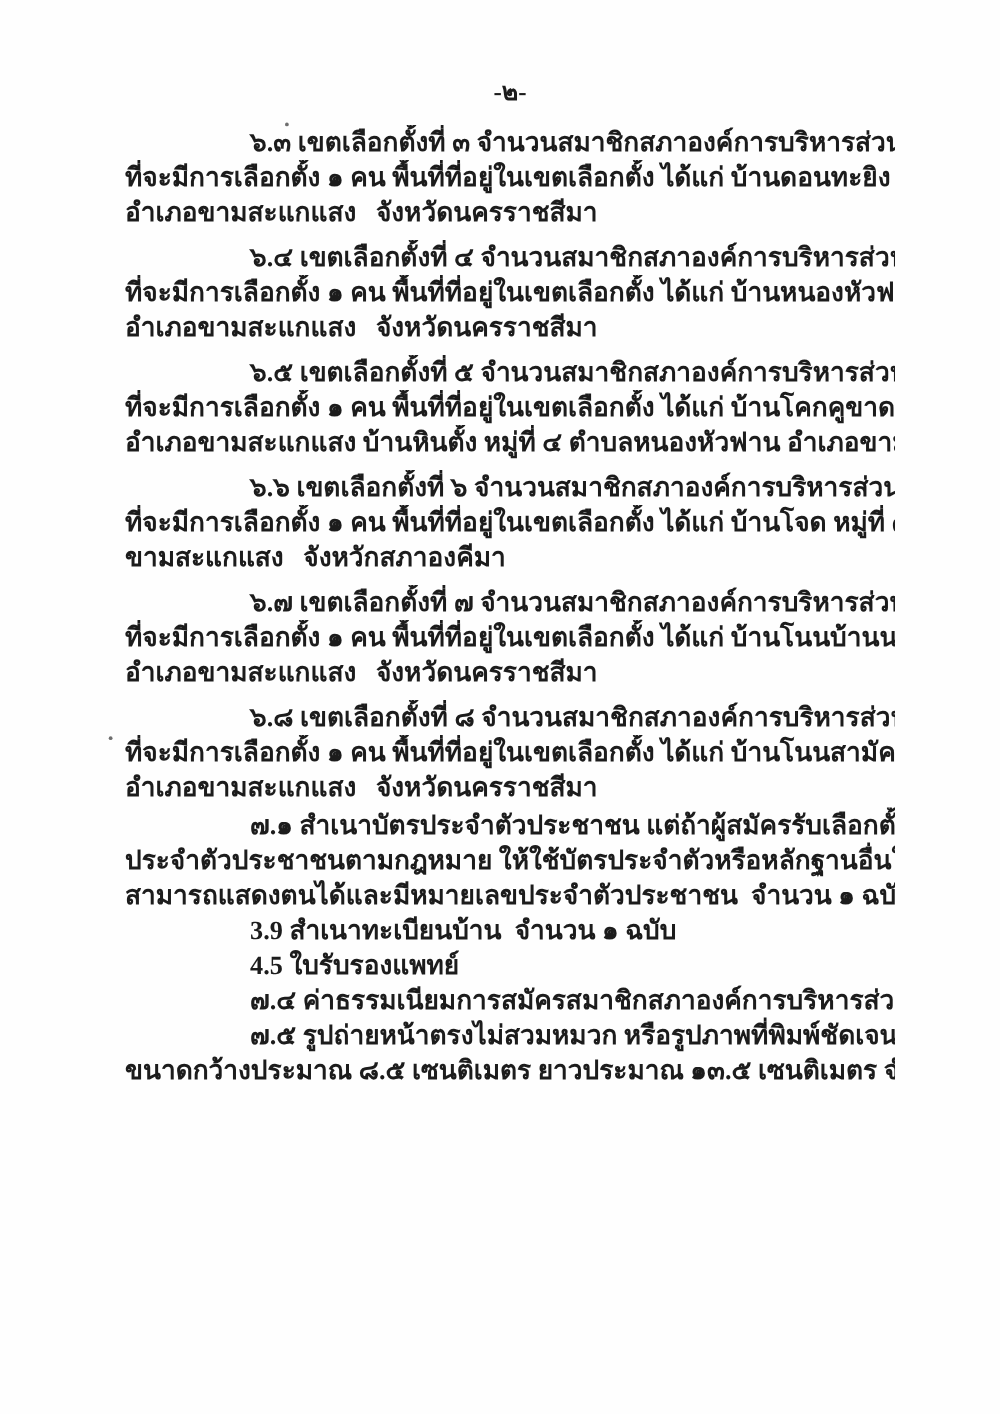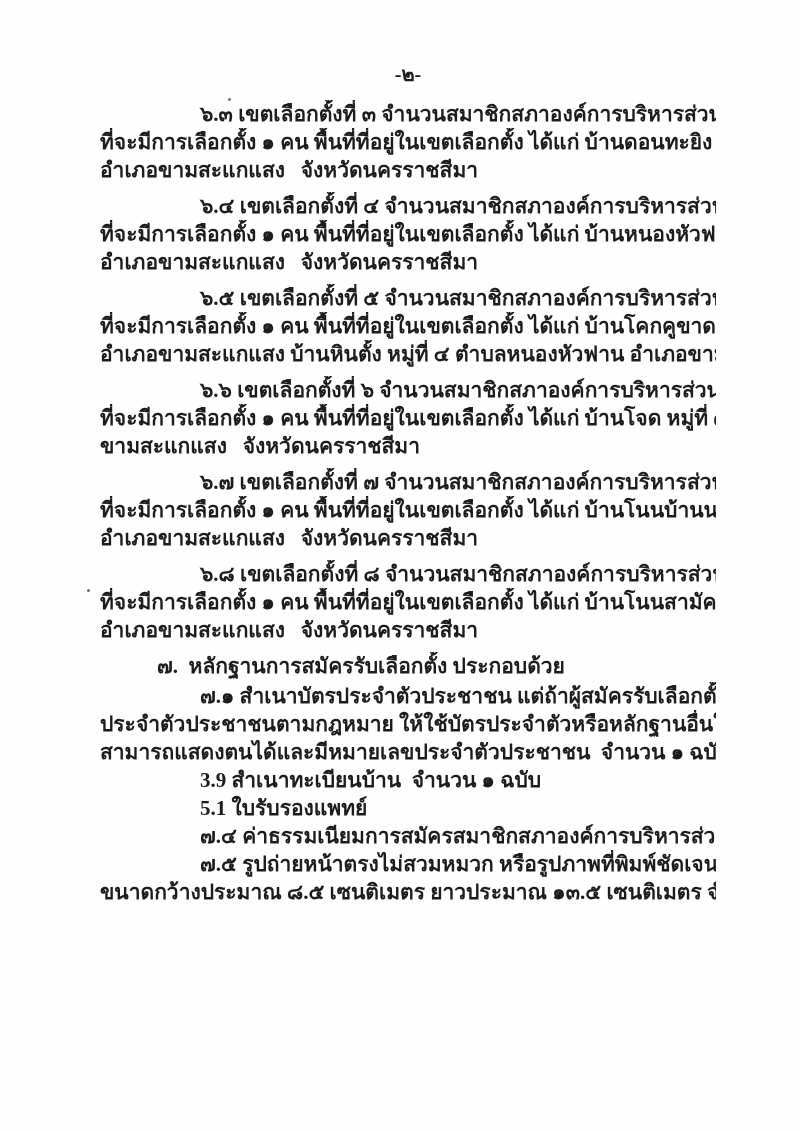--- a/index.html
+++ b/index.html
@@ -88,51 +88,48 @@
 
     <div class="para mt-para">
       <div class="line j ind">๖.๕ เขตเลือกตั้งที่ ๕ จำนวนสมาชิกสภาองค์การบริหารส่วนตำบลหนองหัวฟาน</div>
       <div class="line j">ที่จะมีการเลือกตั้ง ๑ คน พื้นที่ที่อยู่ในเขตเลือกตั้ง ได้แก่ บ้านโคกคูขาด หมู่ที่ ๖ ตำบลหนองหัวฟาน</div>
       <div class="line j">อำเภอขามสะแกแสง บ้านหินตั้ง หมู่ที่ ๔ ตำบลหนองหัวฟาน อำเภอขามสะแกแสง  จังหวัดนครราชสีมา</div>
     </div>
 
     <div class="para mt-para">
       <div class="line j ind">๖.๖ เขตเลือกตั้งที่ ๖ จำนวนสมาชิกสภาองค์การบริหารส่วนตำบลหนองหัวฟาน</div>
       <div class="line j">ที่จะมีการเลือกตั้ง ๑ คน พื้นที่ที่อยู่ในเขตเลือกตั้ง ได้แก่ บ้านโจด หมู่ที่ ๗ ตำบลหนองหัวฟาน อำเภอ</div>
-      <div class="line">ขามสะแกแสง   จังหวัดนครราชสีมา</div>
+      <div class="line">ขามสะแกแสง   จังหวักสภาองคีมา</div>
     </div>
 
     <div class="para mt-para">
       <div class="line j ind">๖.๗ เขตเลือกตั้งที่ ๗ จำนวนสมาชิกสภาองค์การบริหารส่วนตำบลหนองหัวฟาน</div>
       <div class="line j">ที่จะมีการเลือกตั้ง ๑ คน พื้นที่ที่อยู่ในเขตเลือกตั้ง ได้แก่ บ้านโนนบ้านนา หมู่ที่ ๘ ตำบลหนองหัวฟาน</div>
       <div class="line">อำเภอขามสะแกแสง   จังหวัดนครราชสีมา</div>
     </div>
 
     <div class="para mt-para">
       <div class="line j ind">๖.๘ เขตเลือกตั้งที่ ๘ จำนวนสมาชิกสภาองค์การบริหารส่วนตำบลหนองหัวฟาน</div>
       <div class="line j">ที่จะมีการเลือกตั้ง ๑ คน พื้นที่ที่อยู่ในเขตเลือกตั้ง ได้แก่ บ้านโนนสามัคคี หมู่ที่ ๙ ตำบลหนองหัวฟาน</div>
       <div class="line">อำเภอขามสะแกแสง   จังหวัดนครราชสีมา</div>
     </div>
 
-    <div class="para mt-para">
-      <div class="line ind2">๗.  หลักฐานการสมัครรับเลือกตั้ง ประกอบด้วย</div>
-    </div>
 
     <div class="para mt-sub">
       <div class="line j ind">๗.๑ สำเนาบัตรประจำตัวประชาชน   แต่ถ้าผู้สมัครรับเลือกตั้งเป็นบุคคลซึ่งไม่ต้องมีบัตร</div>
       <div class="line j">ประจำตัวประชาชนตามกฎหมาย   ให้ใช้บัตรประจำตัวหรือหลักฐานอื่นใดของทางราชการที่มีรูปถ่าย</div>
       <div class="line">สามารถแสดงตนได้และมีหมายเลขประจำตัวประชาชน  จำนวน ๑ ฉบับ</div>
     </div>
 
     <div class="para">
       <div class="line ind">3.9 สำเนาทะเบียนบ้าน  จำนวน ๑ ฉบับ</div>
     </div>
 
     <div class="para">
-      <div class="line ind">5.1 ใบรับรองแพทย์</div>
+      <div class="line ind">4.5 ใบรับรองแพทย์</div>
     </div>
 
     <div class="para">
       <div class="line j ind">๗.๔ ค่าธรรมเนียมการสมัครสมาชิกสภาองค์การบริหารส่วนตำบลหนองหัวฟาน</div>
     </div>
 
     <div class="para">
       <div class="line j ind">๗.๕  รูปถ่ายหน้าตรงไม่สวมหมวก หรือรูปภาพที่พิมพ์ชัดเจนเหมือนรูปถ่ายของตนเอง</div>
       <div class="line">ขนาดกว้างประมาณ ๘.๕ เซนติเมตร ยาวประมาณ ๑๓.๕ เซนติเมตร จำนวน  ๑๔  รูป</div>
     </div>

